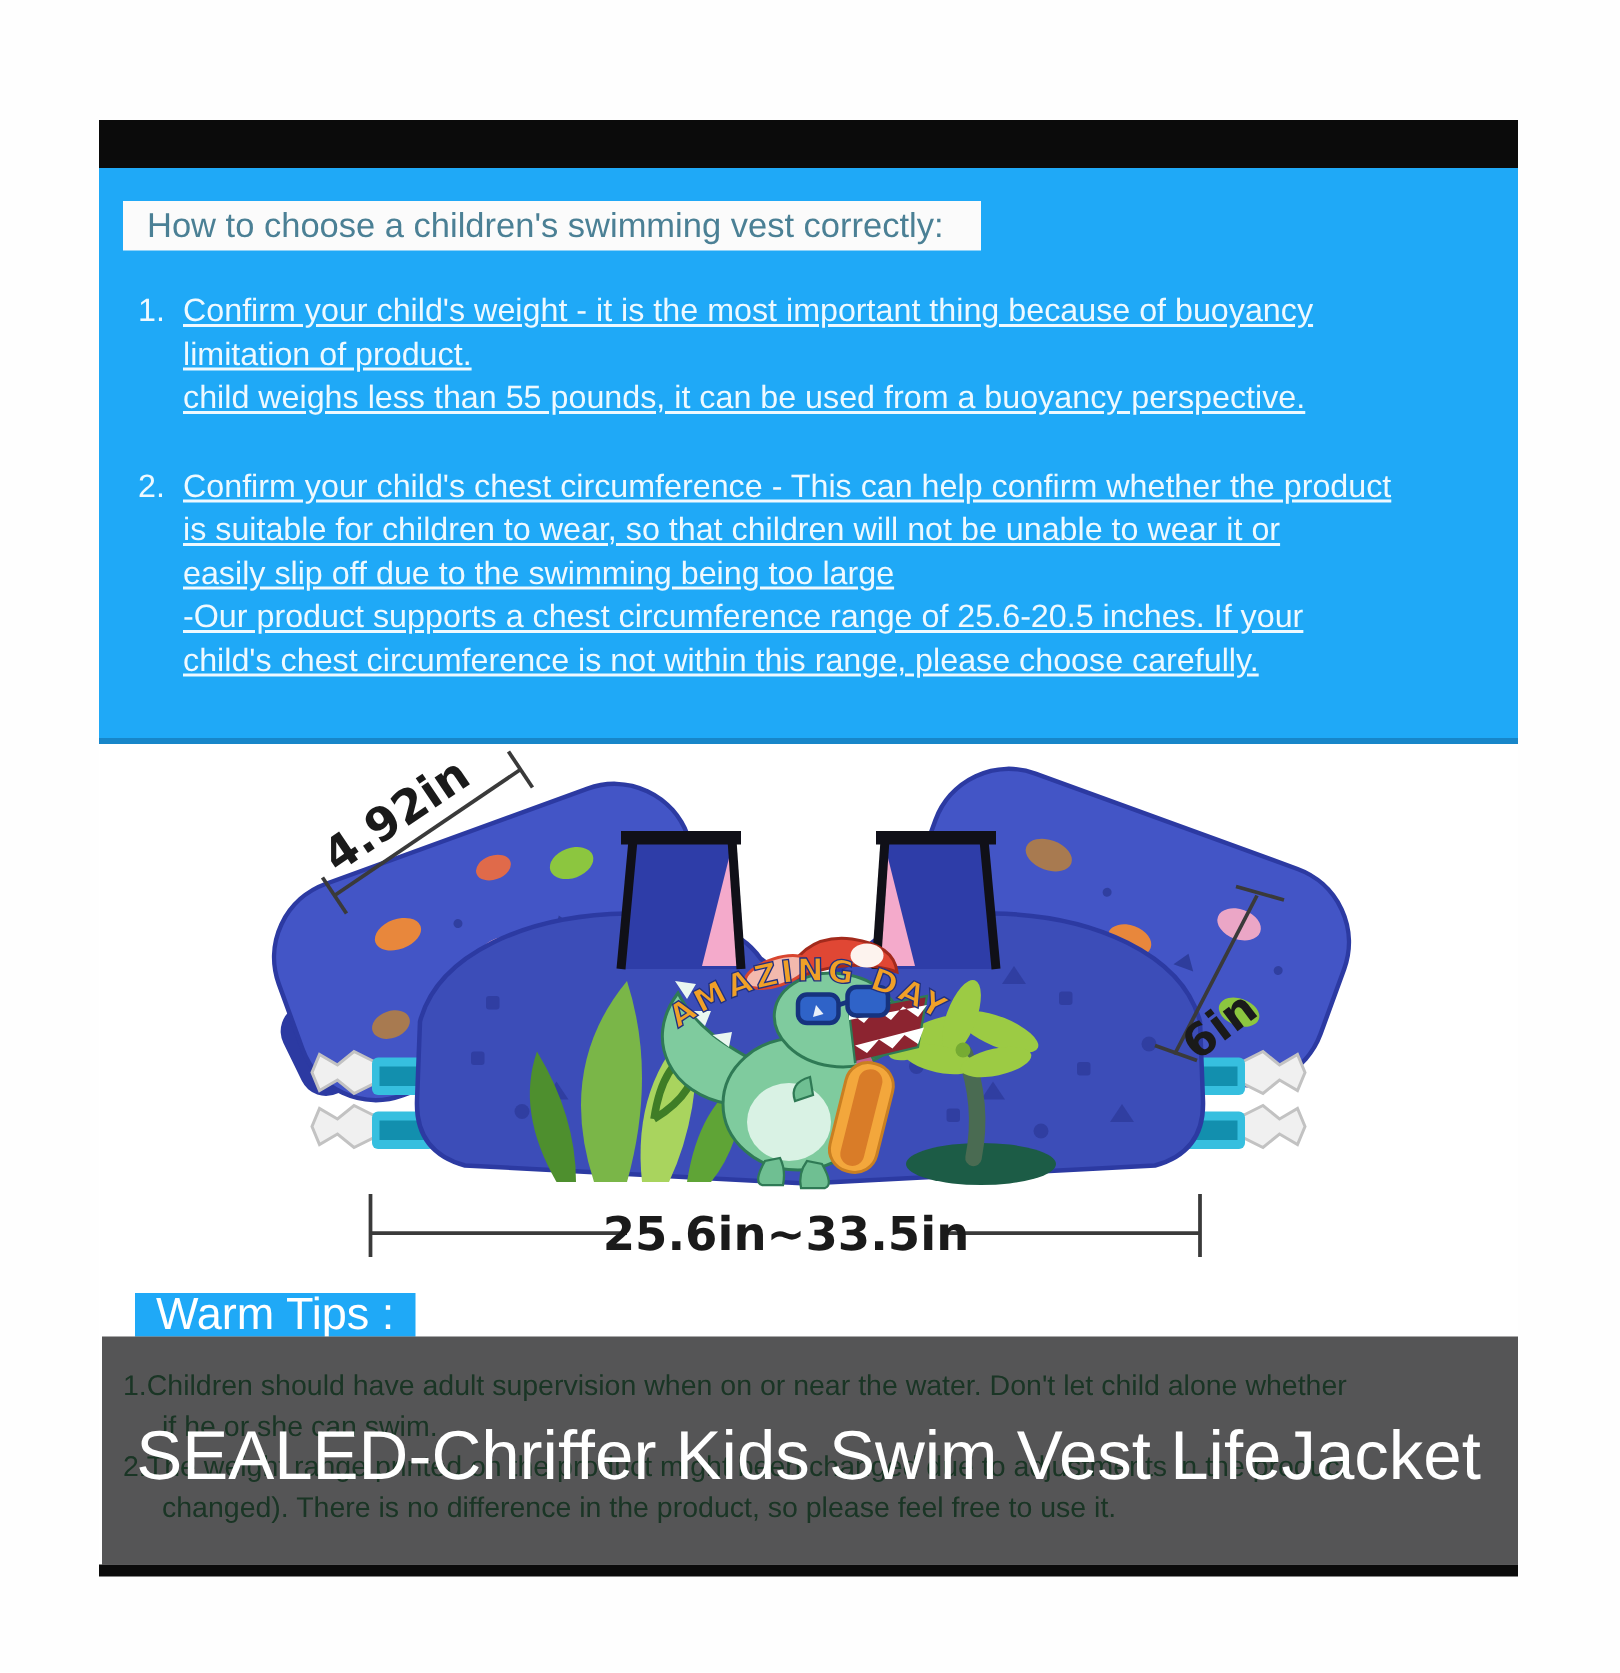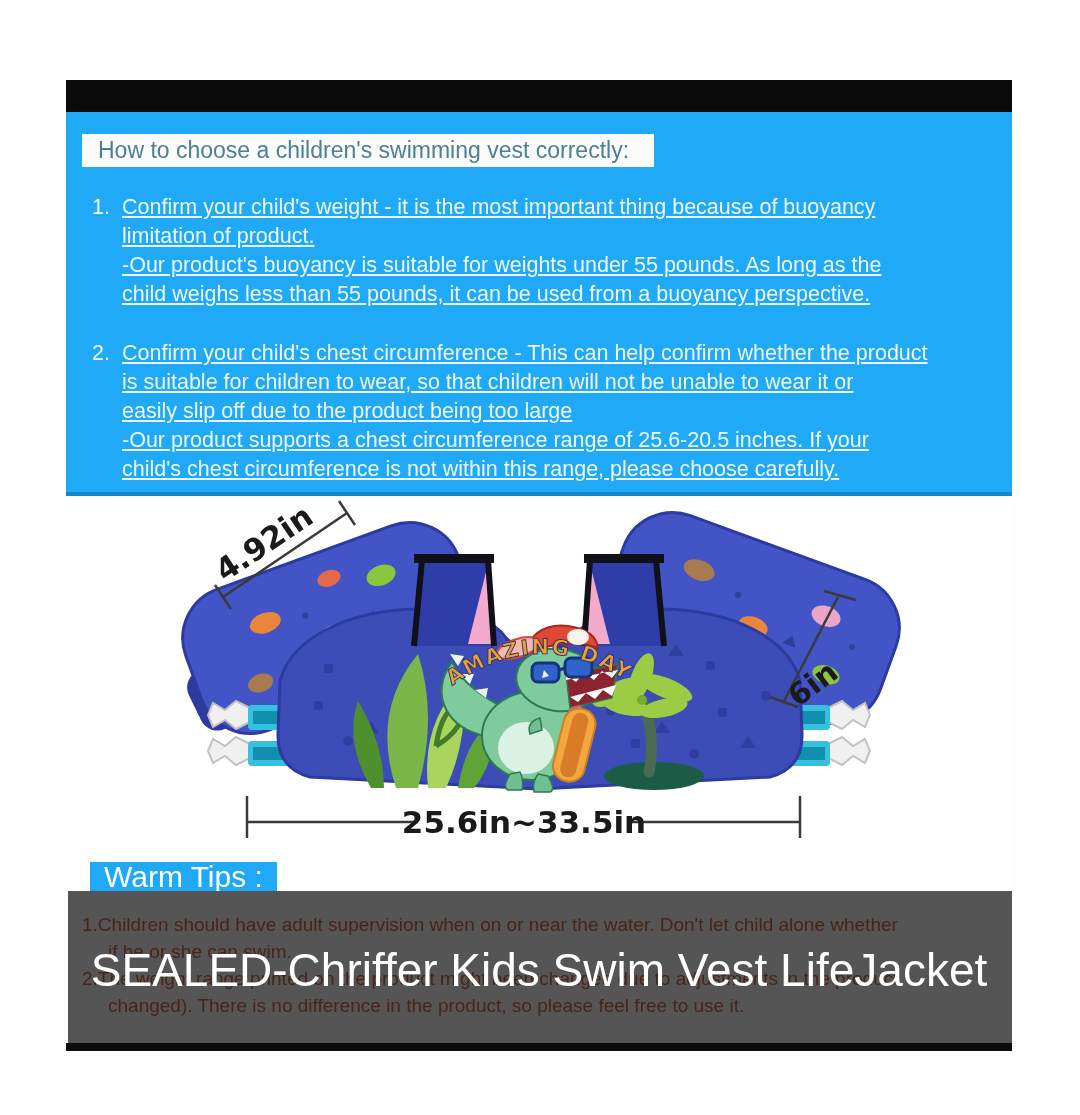--- a/index.html
+++ b/index.html
@@ -21,21 +21,21 @@
   .gnum{width:30px;flex:0 0 30px;}
   .gline{white-space:nowrap;text-decoration:underline;}
 
   .illus{position:absolute;left:0;top:416px;width:946px;height:395px;background:#ffffff;}
   .illus svg{display:block;}
 
   .warm-tips-label{position:absolute;left:24px;top:782px;height:30px;background:#1fa9f7;
                    color:#ffffff;font-size:30px;line-height:30px;padding:0 14px;white-space:nowrap;}
 
   .tips{position:absolute;left:0;top:811px;width:946px;height:152px;background:#ffffff;
-        color:#c2410c;font-size:19px;line-height:27px;padding:20px 0 0 16px;box-sizing:border-box;}
+        color:#15803d;font-size:19px;line-height:27px;padding:20px 0 0 16px;box-sizing:border-box;}
   .tline{white-space:nowrap;}
   .tline.indent{padding-left:26px;}
 
   .dim-overlay{position:absolute;left:2px;top:811px;width:944px;height:152px;
                background:rgba(28,28,30,0.75);}
   .overlay-title{position:absolute;left:0;top:811px;width:946px;height:152px;z-index:5;
                  display:flex;flex-direction:row;justify-content:center;align-items:center;
                  color:#ffffff;font-size:46px;line-height:60px;text-align:center;padding-top:6px;
                  box-sizing:border-box;}
 
@@ -50,30 +50,29 @@
     <div class="bar-top"></div>
 
     <div class="blue-panel">
       <div class="header-strip">How to choose a children's swimming vest correctly:</div>
       <div class="glist">
         <div class="gitem">
           <span class="gnum">1.</span>
           <div class="glines">
             <div class="gline">Confirm your child's weight - it is the most important thing because of buoyancy</div>
             <div class="gline">limitation of product.</div>
-            <div class="gline">-Our product's buoyancy is suitable for weights under 55 pounds. As long as the</div>
             <div class="gline">child weighs less than 55 pounds, it can be used from a buoyancy perspective.</div>
           </div>
         </div>
         <div class="gitem">
           <span class="gnum">2.</span>
           <div class="glines">
             <div class="gline">Confirm your child's chest circumference - This can help confirm whether the product</div>
             <div class="gline">is suitable for children to wear, so that children will not be unable to wear it or</div>
-            <div class="gline">easily slip off due to the product being too large</div>
+            <div class="gline">easily slip off due to the swimming being too large</div>
             <div class="gline">-Our product supports a chest circumference range of 25.6-20.5 inches. If your</div>
             <div class="gline">child's chest circumference is not within this range, please choose carefully.</div>
           </div>
         </div>
       </div>
     </div>
 
     <div class="illus">
       <svg width="946" height="395" viewBox="0 0 946 395" xmlns="http://www.w3.org/2000/svg">
 

